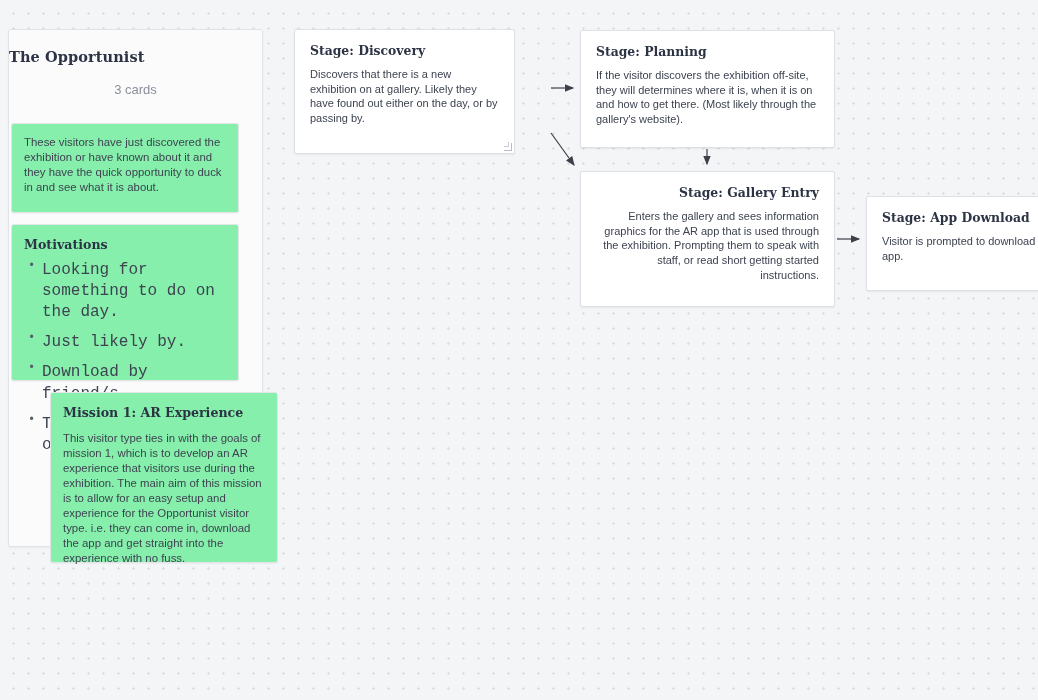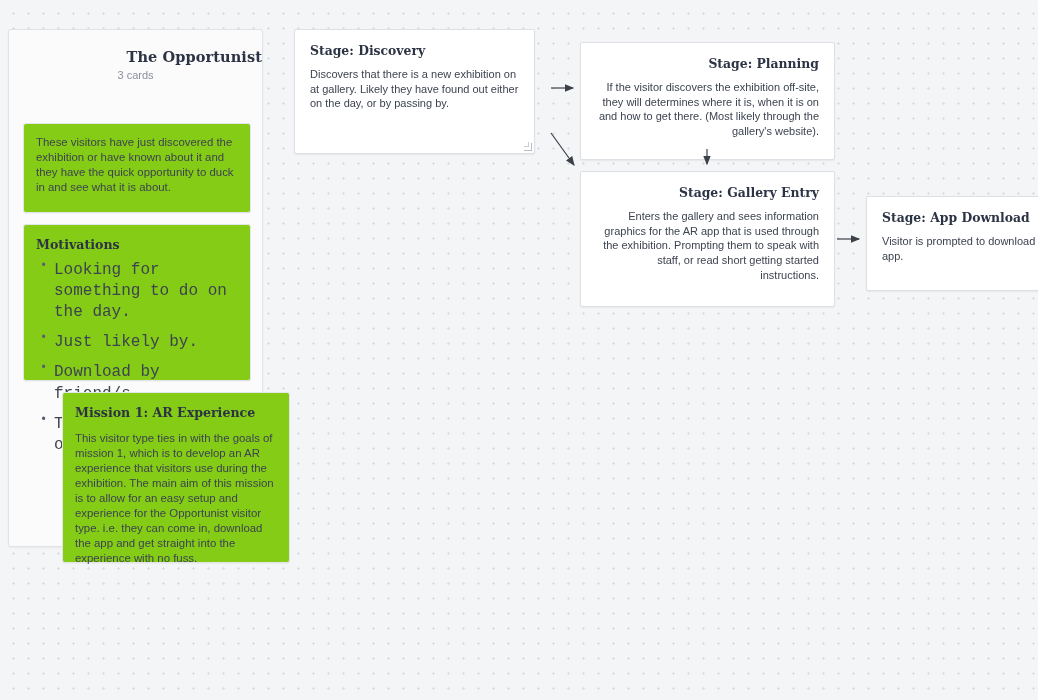--- a/index.html
+++ b/index.html
@@ -28,39 +28,39 @@
     left: 8px;
     top: 29px;
     width: 255px;
     height: 518px;
     background: #fbfbfc;
     border: 1px solid #e2e3e7;
     border-radius: 3px;
     box-shadow: 0 1px 2px rgba(0,0,0,0.05);
   }
   .persona-title {
-    text-align: right;
+    text-align: left;
     font-family: "DejaVu Serif", "Liberation Serif", serif;
     font-weight: bold;
     font-size: 14.5px;
     color: #2c3344;
     margin-top: 18px;
     letter-spacing: 0.1px;
   }
   .persona-sub {
     text-align: center;
-    font-size: 11px;
+    font-size: 13px;
     color: #8a8f9c;
-    margin-top: 4px;
+    margin-top: 17px;
   }
   .card {
     position: absolute;
-    left: 14px;
+    left: 2px;
     width: 228px;
-    background: #84cc16;
+    background: #86efac;
     border: 1px solid #e4e5e9;
     border-radius: 3px;
     box-shadow: 0 1px 1px rgba(0,0,0,0.04);
   }
   .card-body {
     font-size: 11.4px;
     line-height: 1.32;
     color: #3d4350;
     padding: 11px 12px 12px 12px;
   }
@@ -111,22 +111,22 @@
     font-size: 12.4px;
     color: #2c3344;
     padding: 13px 15px 0 15px;
   }
   .stage-text {
     font-size: 11px;
     line-height: 1.33;
     color: #3d4350;
     padding: 9px 15px 14px 15px;
   }
-  #stage-discovery { left: 294px; top: 29px; width: 241px; height: 125px; }
-  #stage-planning  { left: 580px; top: 42px; width: 255px; height: 118px; text-align: right; }
+  #stage-discovery { left: 294px; top: 29px; width: 221px; height: 125px; }
+  #stage-planning  { left: 580px; top: 30px; width: 255px; height: 118px; }
   #stage-entry     { left: 580px; top: 171px; width: 255px; height: 136px; text-align: right; }
   #stage-app       { left: 866px; top: 196px; width: 255px; height: 95px; }
 
   .resize-handle {
     position: absolute;
     right: 2px;
     bottom: 2px;
     width: 8px;
     height: 8px;
     border-right: 1px solid #b9bcc5;

